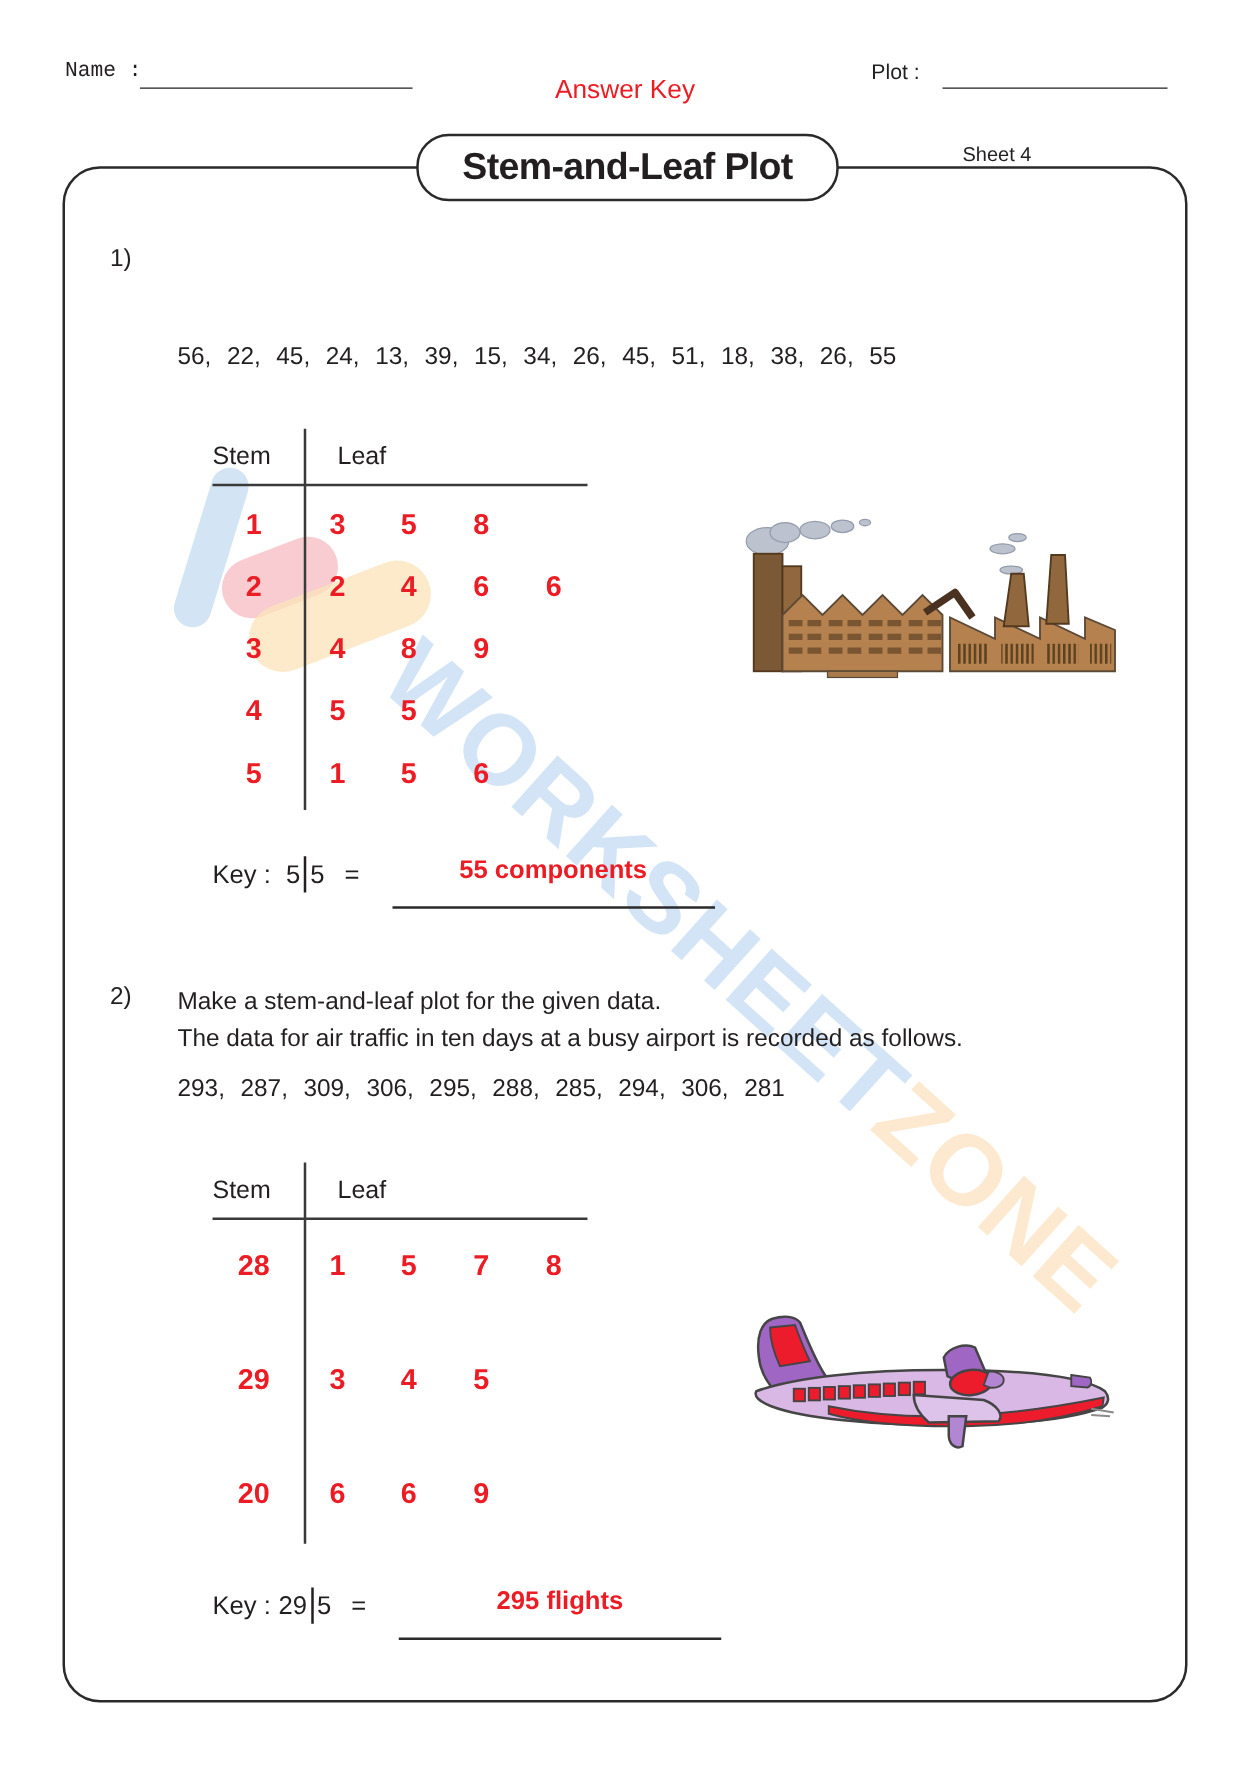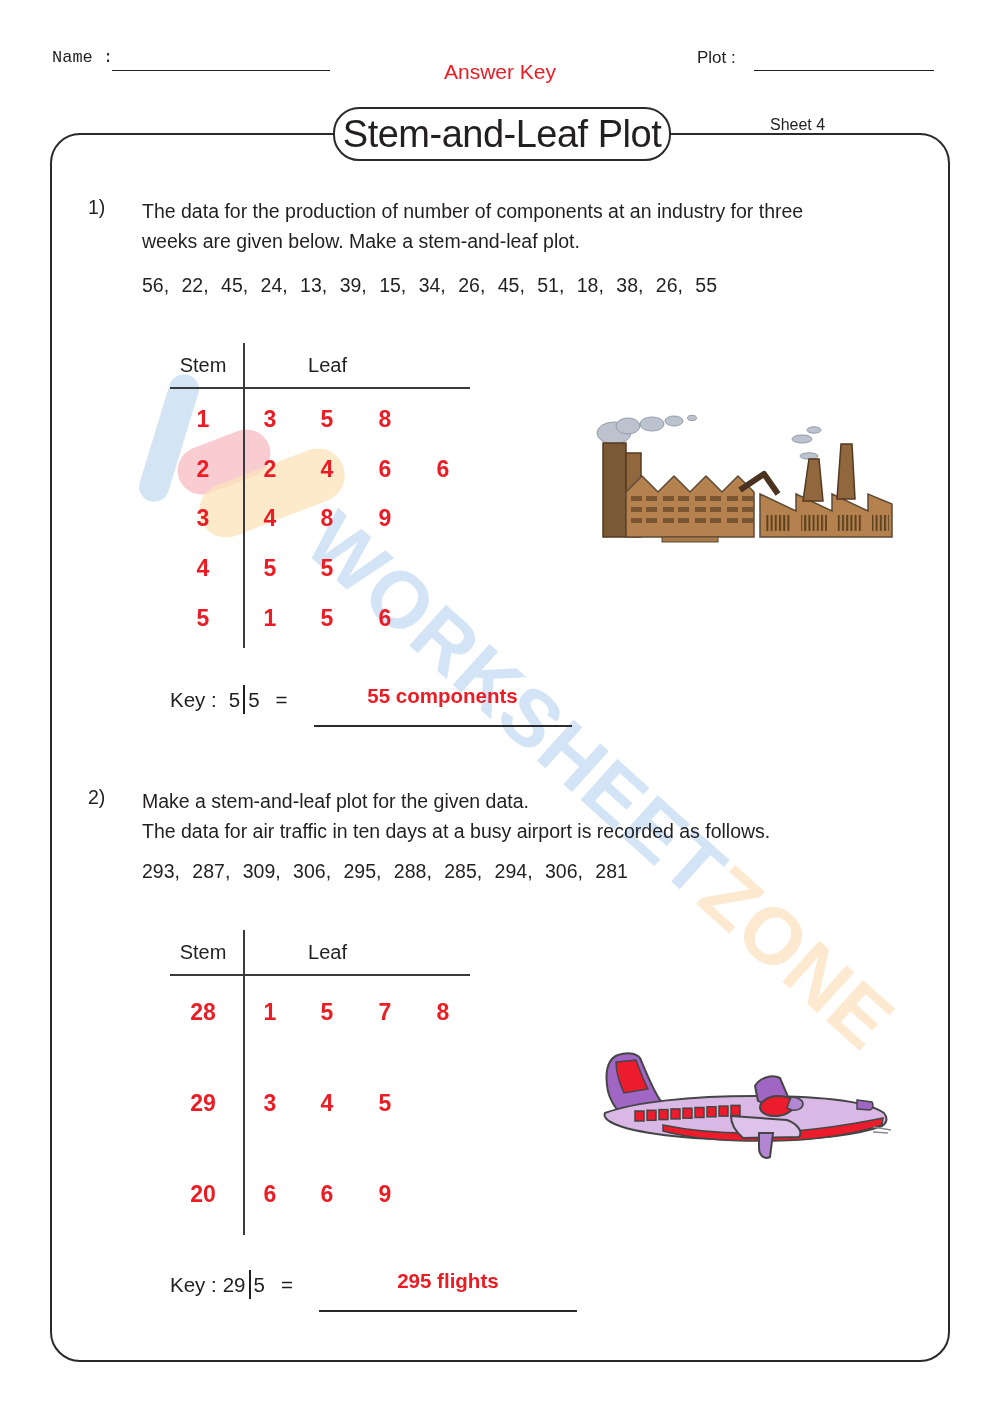--- a/index.html
+++ b/index.html
@@ -6,21 +6,21 @@
   .page{position:relative;width:1000px;height:1415px;background:#fff;overflow:hidden;
         font-family:"Liberation Sans",sans-serif;color:#231f20;}
   .abs{position:absolute;}.z2{z-index:2;position:absolute;}
 
   
   .field-label{font-size:17px;}
   .write-line{border-bottom:1.6px solid #231f20;height:0;}
   .answer-key{left:0;right:0;top:60px;text-align:center;font-size:21px;font-weight:normal;color:#EC1C24;}
   .title-box{left:333px;top:107px;width:334px;height:50px;background:#fff;border:2.5px solid #2a2a2a;
              border-radius:26px;display:flex;align-items:center;justify-content:center;z-index:3;}
-  .title-box span{font-size:38px;font-weight:normal;letter-spacing:-0.5px;}
+  .title-box span{font-size:30px;font-weight:bold;letter-spacing:-0.5px;}
   .sheet-label{left:770px;top:116px;font-size:16px;z-index:3;}
   .frame{left:50px;top:133px;width:896px;height:1225px;border:2px solid #2a2a2a;border-radius:30px;z-index:1;position:absolute;}
 
   
   .wm-text{left:190px;top:735px;width:820px;transform:rotate(42deg);transform-origin:center;
            font-size:80px;font-weight:bold;white-space:nowrap;text-align:center;letter-spacing:1px;z-index:0;}
   .wm-blue{color:rgba(147,190,233,0.42);}
   .wm-orange{color:rgba(250,198,130,0.38);}
   .stroke{position:absolute;z-index:0;}
   .stroke-blue{left:154px;top:372px;width:30px;height:132px;background:#b8d4ee;opacity:.62;border-radius:16px;transform:rotate(17deg);}
@@ -29,21 +29,21 @@
 
   
   .q-number{font-size:19.5px;}
   .prompt{font-size:19.5px;line-height:30px;}
   .data-line{font-size:19.5px;word-spacing:7px;}
 
   
   .sl-table{position:absolute;left:170px;width:300px;height:312px;z-index:2;}
   .sl-vline{position:absolute;left:73px;top:2px;width:0;height:305px;border-left:2px solid #3a3a3a;}
   .sl-hline{position:absolute;left:0;top:46px;width:300px;height:0;border-top:2px solid #3a3a3a;}
-  .sl-header{position:absolute;top:13px;font-size:20px;text-align:center;}
+  .sl-header{position:absolute;top:13px;font-size:20px;}
   .sl-stem-h{left:0;width:66px;}
   .sl-leaf-h{left:100px;width:115px;}
   .sl-row{position:absolute;left:0;width:300px;height:34px;}
   .sl-stem{position:absolute;left:0;width:66px;text-align:center;color:#EC1C24;font-weight:bold;font-size:23px;}
   .sl-leaf{position:absolute;width:44px;text-align:center;color:#EC1C24;font-weight:bold;font-size:23px;}
   .lc0{left:78px;}.lc1{left:135px;}.lc2{left:193px;}.lc3{left:251px;}
 
   
   .key-row{position:absolute;left:170px;display:flex;align-items:center;font-size:20.5px;z-index:2;}
   .key-stem{margin-left:12px;}
@@ -73,24 +73,20 @@
   <span class="abs field-label z2" style="left:697px;top:48px;">Plot :</span>
   <div class="abs write-line z2" style="left:754px;top:70px;width:180px;"></div>
 
   <div class="frame"></div>
   <div class="abs title-box">
       <span>Stem-and-Leaf Plot</span>
     </div>
   <span class="abs sheet-label">Sheet 4</span>
 
   <span class="abs q-number z2" style="left:88px;top:196px;">1)</span>
-  <div class="abs z2" style="left:142px;top:196px;">
-    <div class="prompt">The data for the production of number of components at an industry for three</div>
-    <div class="prompt">weeks are given below. Make a stem-and-leaf plot.</div>
-  </div>
   <div class="abs data-line z2" style="left:142px;top:274px;">56, 22, 45, 24, 13, 39, 15, 34, 26, 45, 51, 18, 38, 26, 55</div>
 
   <div class="sl-table" style="top:341px;">
     <div class="sl-vline"></div>
     <div class="sl-hline"></div>
     <span class="sl-header sl-stem-h">Stem</span>
     <span class="sl-header sl-leaf-h">Leaf</span>
     <div class="sl-row" style="top:65px;">
       <span class="sl-stem">1</span>
       <span class="sl-leaf lc0">3</span>

